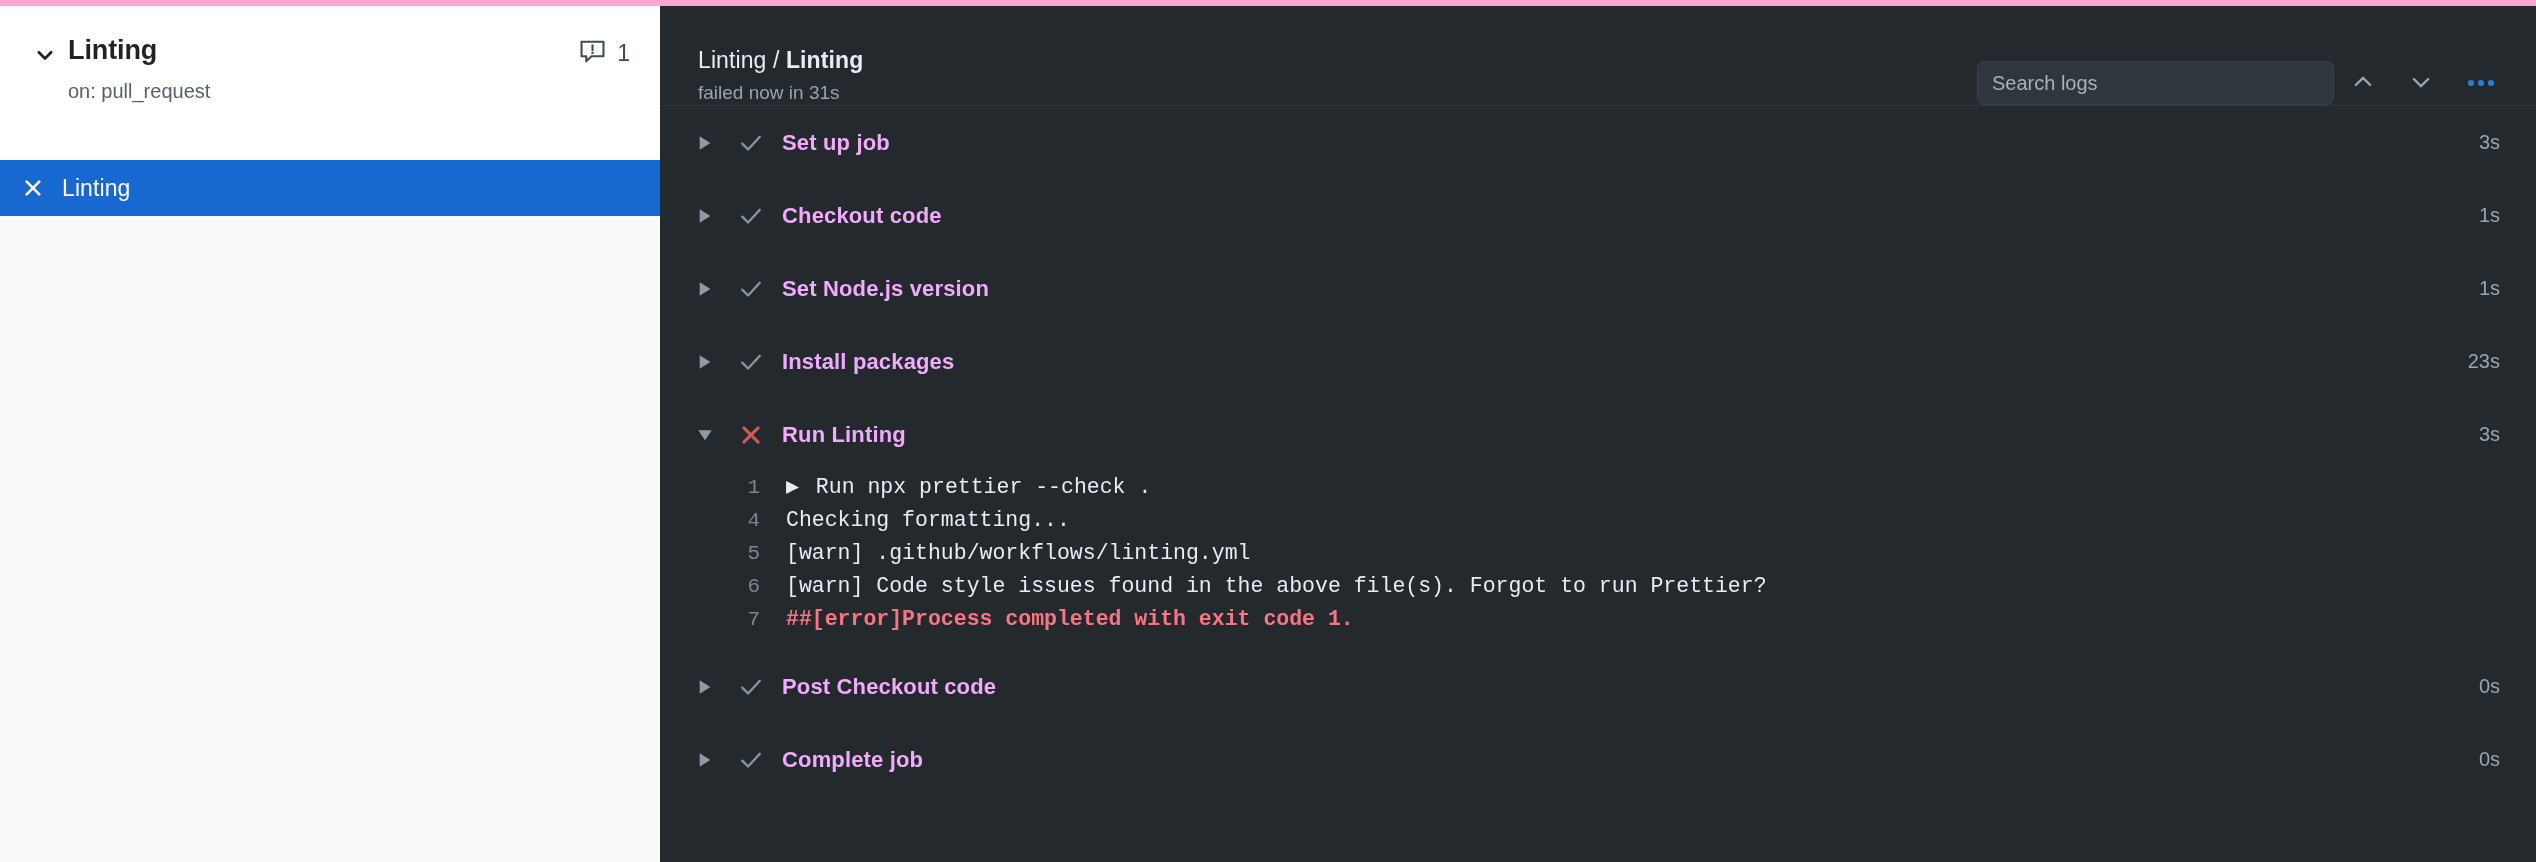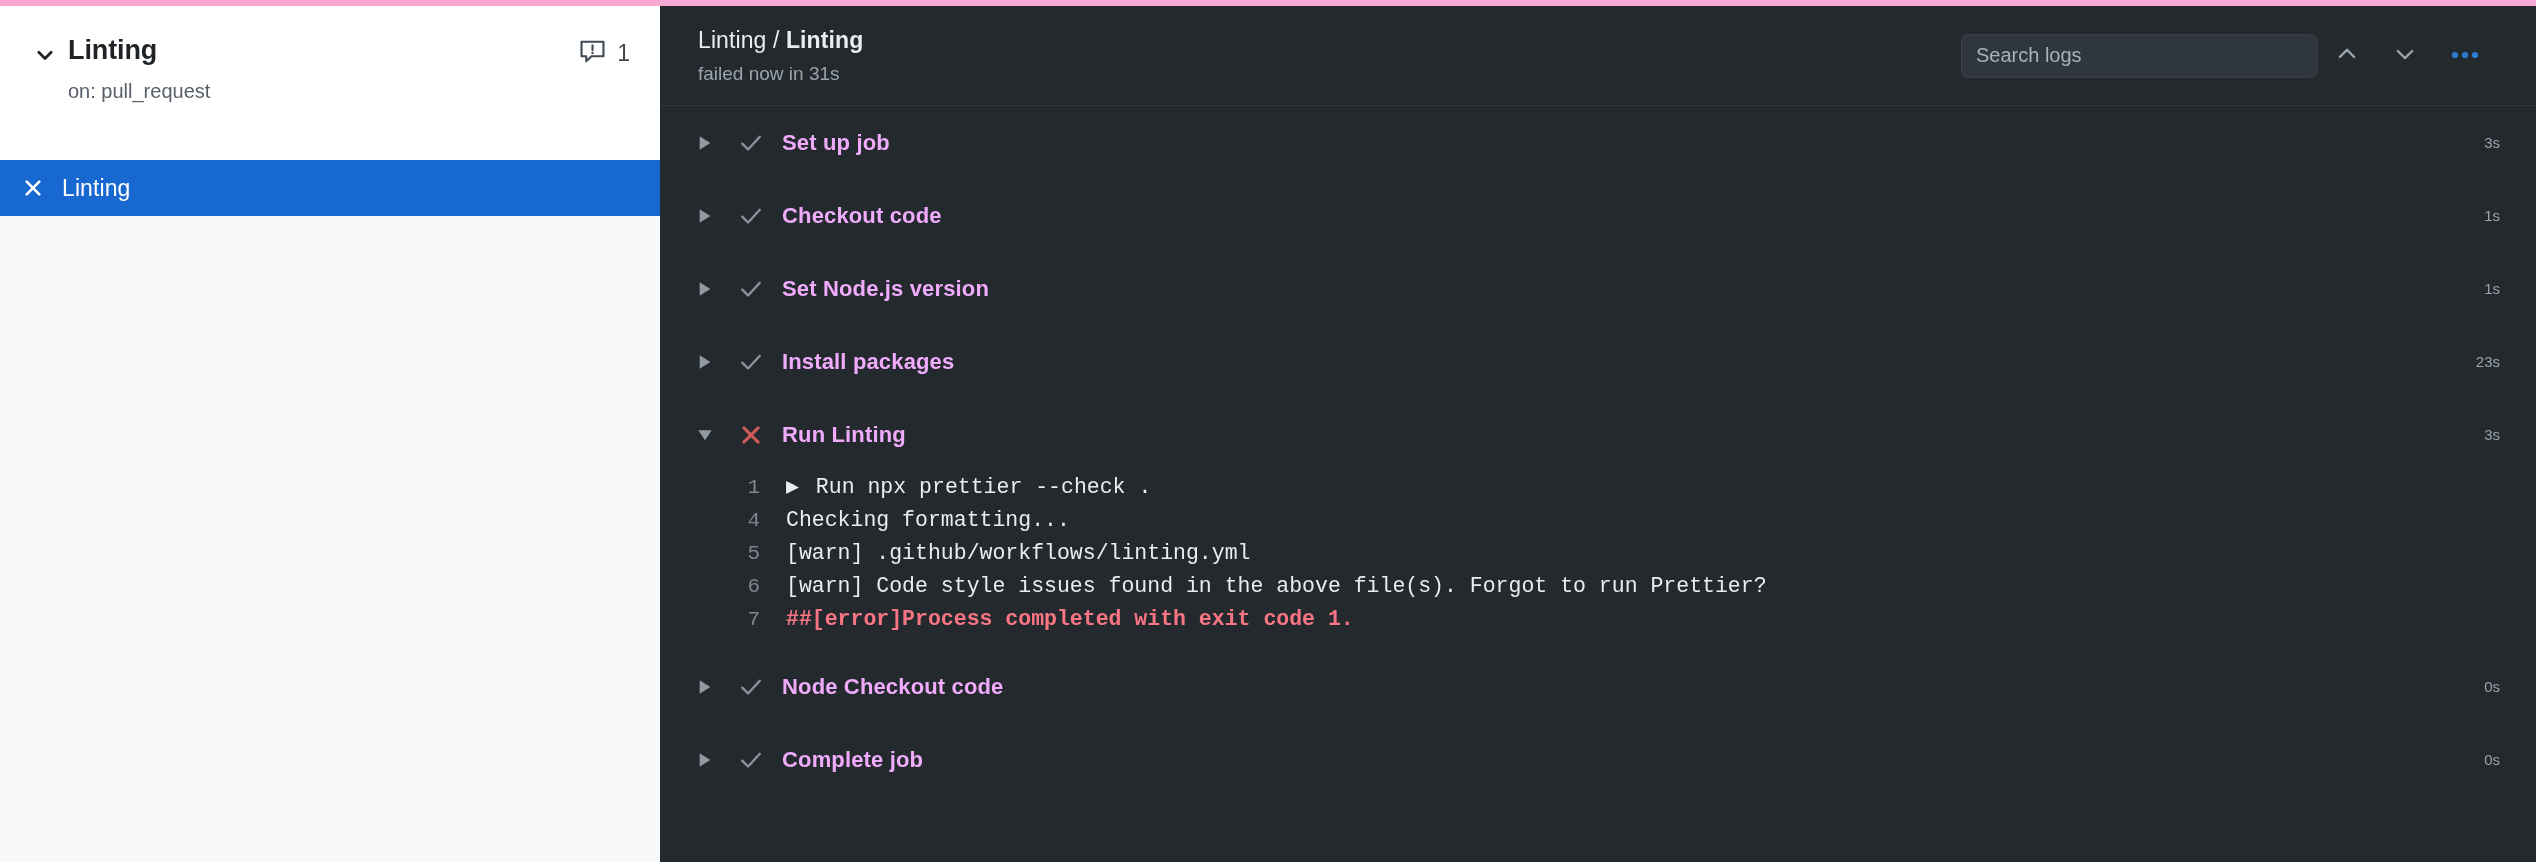--- a/index.html
+++ b/index.html
@@ -85,22 +85,22 @@
     background: #24292e;
     display: flex;
     flex-direction: column;
     min-width: 0;
     position: relative;
   }
   .main-header {
     height: 100px;
     flex: 0 0 100px;
     display: flex;
-    align-items: center;
-    padding: 0 40px 0 38px;
+    align-items: flex-end;
+    padding: 0 24px 0 38px;
     border-bottom: 1px solid #31363c;
     position: relative;
   }
   .mh-textcol { display: flex; flex-direction: column; flex: 1 1 auto; min-width: 0; }
   .mh-title {
     font-size: 23px;
     color: #e6edf3;
     line-height: 1.25;
     letter-spacing: 0.1px;
   }
@@ -170,21 +170,21 @@
   .step-status.fail { color: #cf5a5a; }
   .step-label {
     flex: 1 1 auto;
     font-size: 22px;
     font-weight: 700;
     color: #f0abfc;
     letter-spacing: 0.15px;
   }
   .step-time {
     flex: 0 0 auto;
-    font-size: 15px;
+    font-size: 20px;
     color: #9aa4ae;
     text-align: right;
   }
 
   
   .log-block {
     padding: 0 0 14px 0;
   }
   .log-line {
     display: flex;
@@ -397,21 +397,21 @@
         <span class="step-caret">
           <svg width="16" height="16" viewBox="0 0 10 12" fill="currentColor">
               <polygon points="1,1 9,6 1,11"></polygon>
             </svg>
         </span>
         <span class="step-status ok">
           <svg width="26" height="26" viewBox="0 0 16 16" fill="none" stroke="currentColor" stroke-width="1.45" stroke-linecap="round" stroke-linejoin="round">
               <polyline points="2.6,8.4 6.2,12 13.4,4.2"></polyline>
             </svg>
         </span>
-        <span class="step-label">Node Checkout code</span>
+        <span class="step-label">Post Checkout code</span>
         <span class="step-time">0s</span>
       </div>
 
       <div class="step-row">
         <span class="step-caret">
           <svg width="16" height="16" viewBox="0 0 10 12" fill="currentColor">
               <polygon points="1,1 9,6 1,11"></polygon>
             </svg>
         </span>
         <span class="step-status ok">

